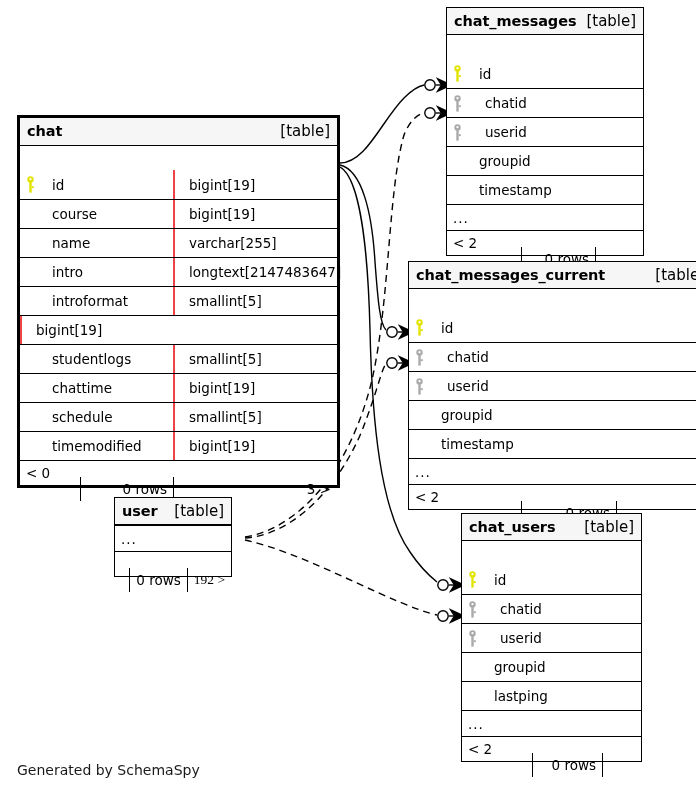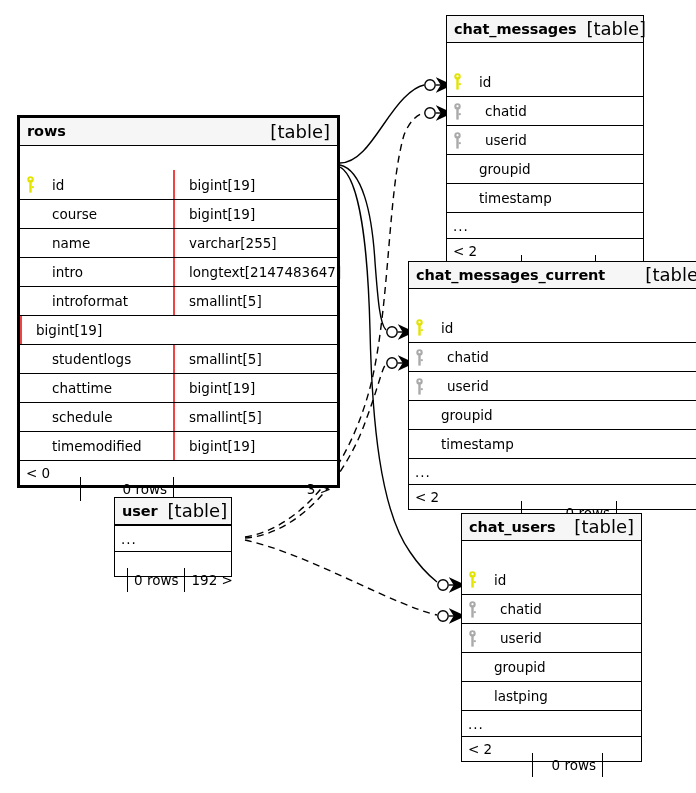--- a/index.html
+++ b/index.html
@@ -51,21 +51,21 @@
     box-sizing: border-box;
     height: 27px;
   }
   .node.focal .hdr { height: 28px; }
   .hdr .tname {
     font-weight: bold;
     font-size: 14.5px;
     letter-spacing: -0.1px;
   }
   .hdr .ttype {
-    font-size: 18px;
+    font-size: 15px;
     color: #000000;
     padding-left: 10px;
   }
 
   .row {
     display: flex;
     border-top: 1px solid #000000;
     box-sizing: border-box;
     height: 29px;
     align-items: center;
@@ -189,21 +189,21 @@
 
     <g>
       <path d="M 245,540 C 300,552 370,592 420,610 C 428,613 433,614 437,615" fill="none" stroke="#000000" stroke-width="1.4" stroke-dasharray="7,5"></path>
       <circle cx="443" cy="616" r="5.2" fill="#ffffff" stroke="#000000" stroke-width="1.4"></circle>
       <path d="M 449,616 L 465,616" fill="none" stroke="#000000" stroke-width="1.4" marker-end="url(#crow)"></path>
     </g>
   </svg>
 
   <div class="node focal" id="node-chat" style="left:17px; top:115px; width:323px;">
     <div class="hdr">
-      <span class="tname">rows</span>
+      <span class="tname">chat</span>
       <span class="ttype">[table]</span>
     </div>
     <div>
         <div class="row">
           <div class="cell-name">
             <span class="keyslot">
               <svg class="keyicon" width="9" height="17" viewBox="0 0 9 17">
                 <circle cx="4.5" cy="3.4" r="3.2" fill="#e3e300"></circle>
                 <circle cx="4.5" cy="3.2" r="1.1" fill="#ffffff"></circle>
                 <rect x="3.3" y="5.4" width="2.4" height="11.2" fill="#e3e300"></rect>
@@ -274,21 +274,21 @@
           <div class="cell-type" style="width: 164px;">bigint[19]</div>
         </div>
       </div>
     <div class="foot">
       <div class="fc left" style="width:60px;">&lt; 0</div>
       <div class="fc right" style="width:93px;">0 rows</div>
       <div class="fc right" style="flex:1 1 auto;">3 &gt;</div>
     </div>
   </div>
 
-  <div class="node" id="node-chat_messages" style="left:446px; top:15px; width:198px;">
+  <div class="node" id="node-chat_messages" style="left:446px; top:7px; width:198px;">
     <div class="hdr">
       <span class="tname">chat_messages</span>
       <span class="ttype">[table]</span>
     </div>
     <div>
         <div class="row">
           <div class="cell-name">
             <span class="keyslot">
               <svg class="keyicon" width="9" height="17" viewBox="0 0 9 17">
                 <circle cx="4.5" cy="3.4" r="3.2" fill="#e3e300"></circle>
@@ -482,17 +482,18 @@
   <div class="node" id="node-user" style="left:114px; top:497px; width:118px;">
     <div class="hdr">
       <span class="tname">user</span>
       <span class="ttype">[table]</span>
     </div>
     <div></div>
     <div class="row ellipsis">...</div>
     <div class="foot">
       <div class="fc left" style="width:19px;"></div>
       <div class="fc right" style="width:66px;">0 rows</div>
-      <div class="fc right" style="flex:1 1 auto;">192 &gt;</div>
+      <div class="fc right" style="flex:1 1 auto;font-family:Liberation Serif, serif;">192 &gt;</div>
     </div>
   </div>
 
+  <div class="credit">Generated by SchemaSpy</div>
 </div>
 
 </body></html>

